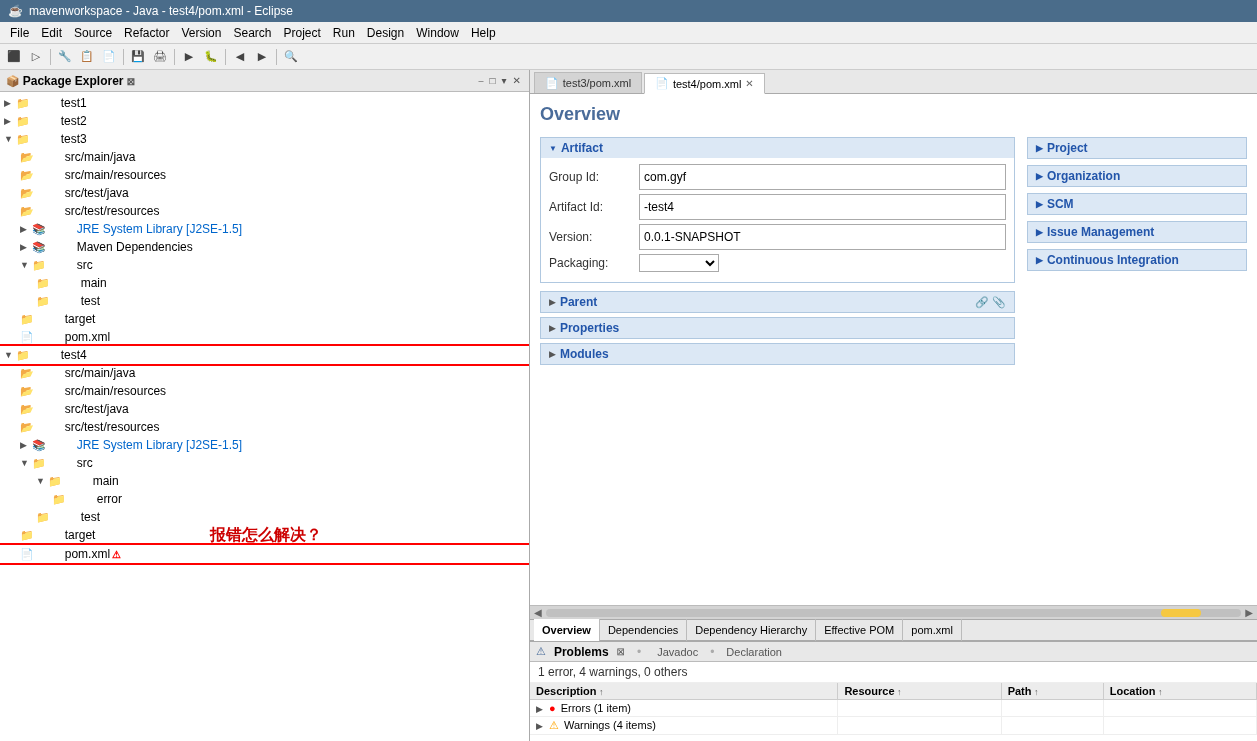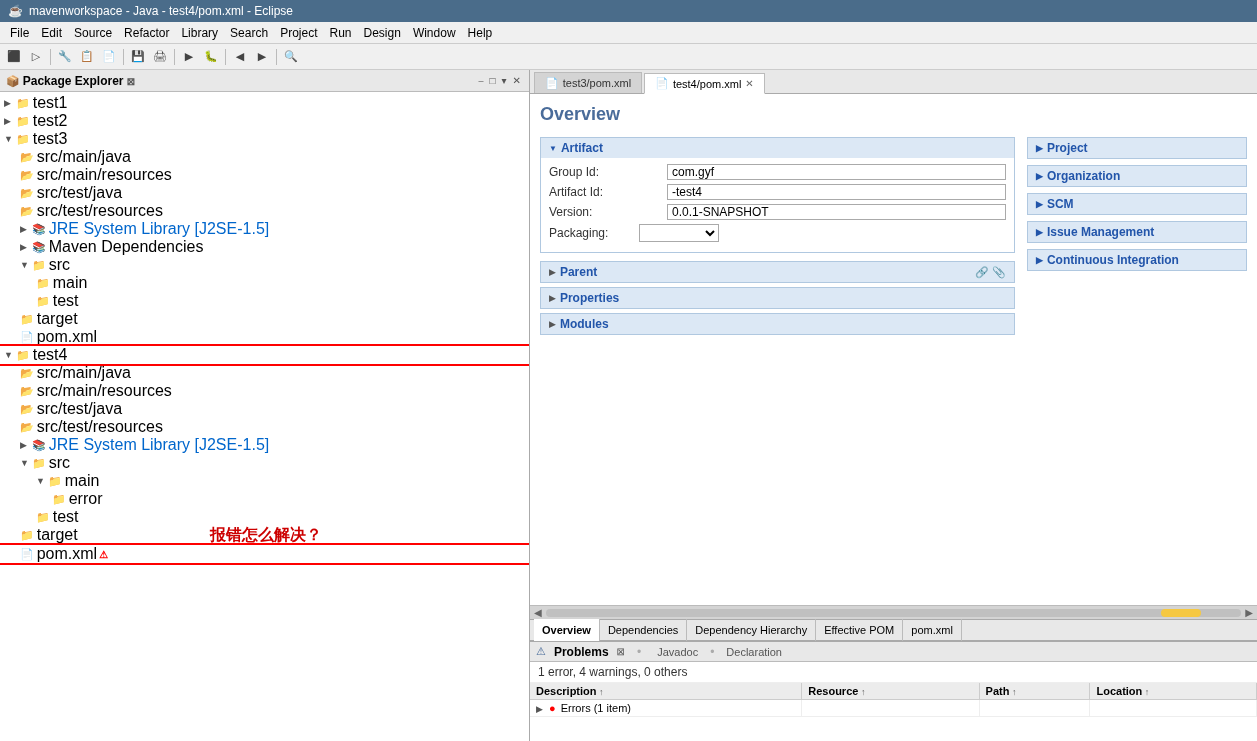--- a/index.html
+++ b/index.html
@@ -94,21 +94,21 @@
       align-items: center;
       padding: 1px 4px;
       cursor: pointer;
       white-space: nowrap;
       height: 18px;
     }
 
     .tree-indent { display: inline-block; width: 16px; flex-shrink: 0; }
     .tree-toggle { display: inline-block; width: 12px; font-size: 9px; color: #555; flex-shrink: 0; }
     .tree-icon { margin-right: 3px; font-size: 11px; flex-shrink: 0; }
-    .tree-label { font-size: 16px; color: #000; }
+    .tree-label { font-size: 12px; color: #000; margin-left: 28px; }
     .tree-label.blue-link { color: #0066cc; }
     .folder-icon { color: #dcb87a; }
     .project-icon { color: #4a90d9; }
     .xml-icon { color: #e07020; }
 
     
     .error-indicator { color: red; font-weight: bold; margin-left: 2px; font-size: 10px; }
 
     
     .annotation-text {
@@ -218,23 +218,22 @@
       display: flex;
       align-items: center;
       margin-bottom: 4px;
     }
     .form-label { width: 90px; font-size: 12px; color: #333; flex-shrink: 0; }
     .form-input {
       flex: 1;
       border: 1px solid #aaa;
       padding: 1px 4px;
       font-size: 12px;
-      height: 16px;
+      height: 26px;
       background: white;
-      margin-left: 28px;
     }
     .form-select {
       border: 1px solid #aaa;
       padding: 7px 2px;
       font-size: 12px;
       height: 18px;
       background: white;
       width: 80px;
     }
 
@@ -380,21 +379,21 @@
 <div class="title-bar">
   <span>☕</span>
   <span>mavenworkspace - Java - test4/pom.xml - Eclipse</span>
 </div>
 
 <div class="menu-bar">
   <span class="menu-item">File</span>
   <span class="menu-item">Edit</span>
   <span class="menu-item">Source</span>
   <span class="menu-item">Refactor</span>
-  <span class="menu-item">Library</span>
+  <span class="menu-item">Version</span>
   <span class="menu-item">Search</span>
   <span class="menu-item">Project</span>
   <span class="menu-item">Run</span>
   <span class="menu-item">Design</span>
   <span class="menu-item">Window</span>
   <span class="menu-item">Help</span>
 </div>
 
 <div class="toolbar">
   <div class="toolbar-btn">⬛</div>
@@ -744,18 +743,28 @@
             <tr class="problems-row">
               <td>
                 <span class="expand-icon">▶</span>
                 <span class="error-icon">●</span>
                 <span>Errors (1 item)</span>
               </td>
               <td></td>
               <td></td>
               <td></td>
             </tr>
+            <tr class="problems-row">
+              <td>
+                <span class="expand-icon">▶</span>
+                <span class="warning-icon">⚠</span>
+                <span>Warnings (4 items)</span>
+              </td>
+              <td></td>
+              <td></td>
+              <td></td>
+            </tr>
           </tbody>
         </table>
       </div>
     </div>
   </div>
 </div>
 
 </body></html>

